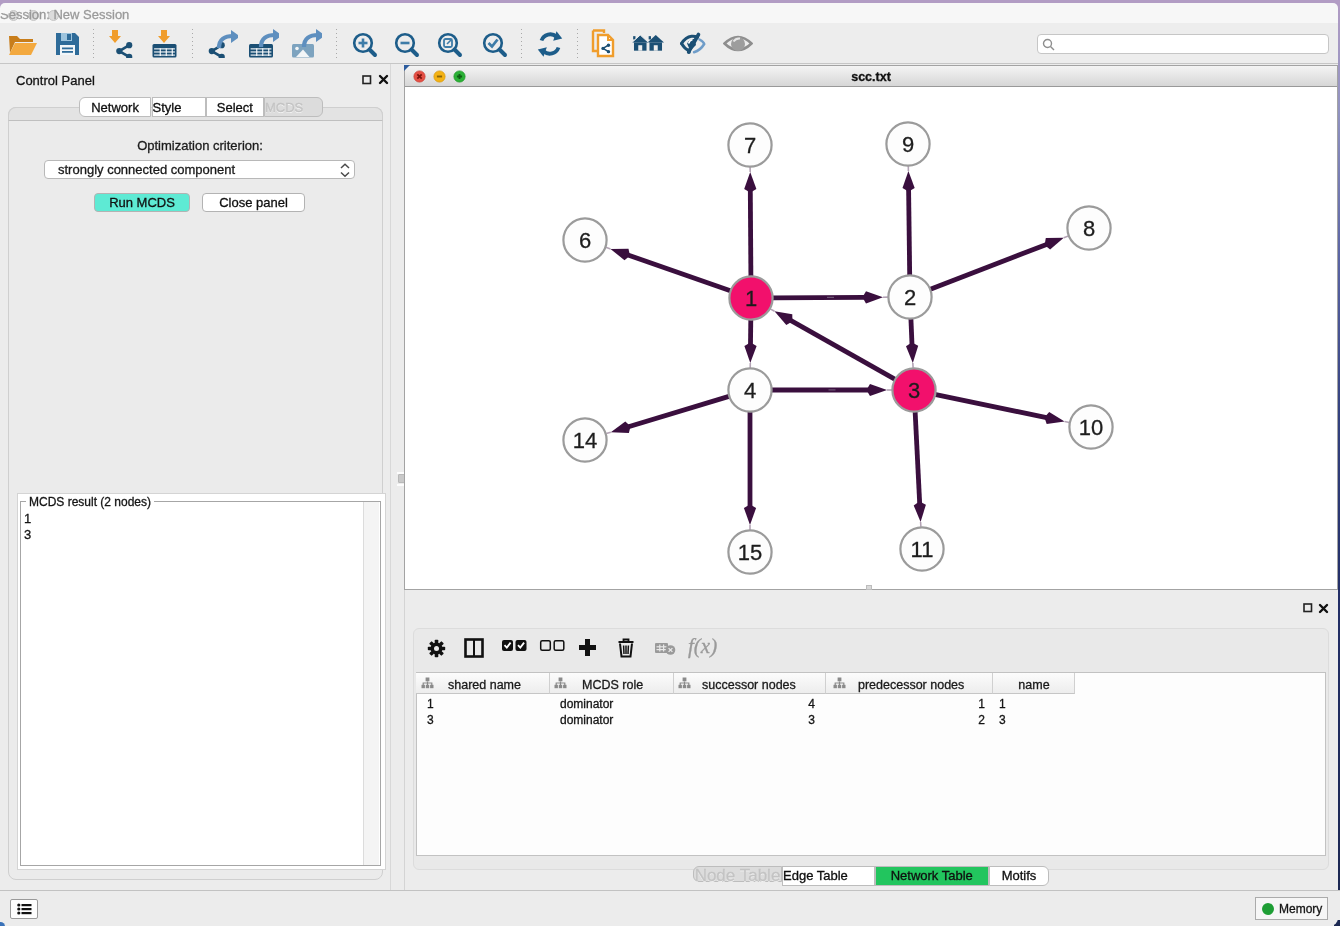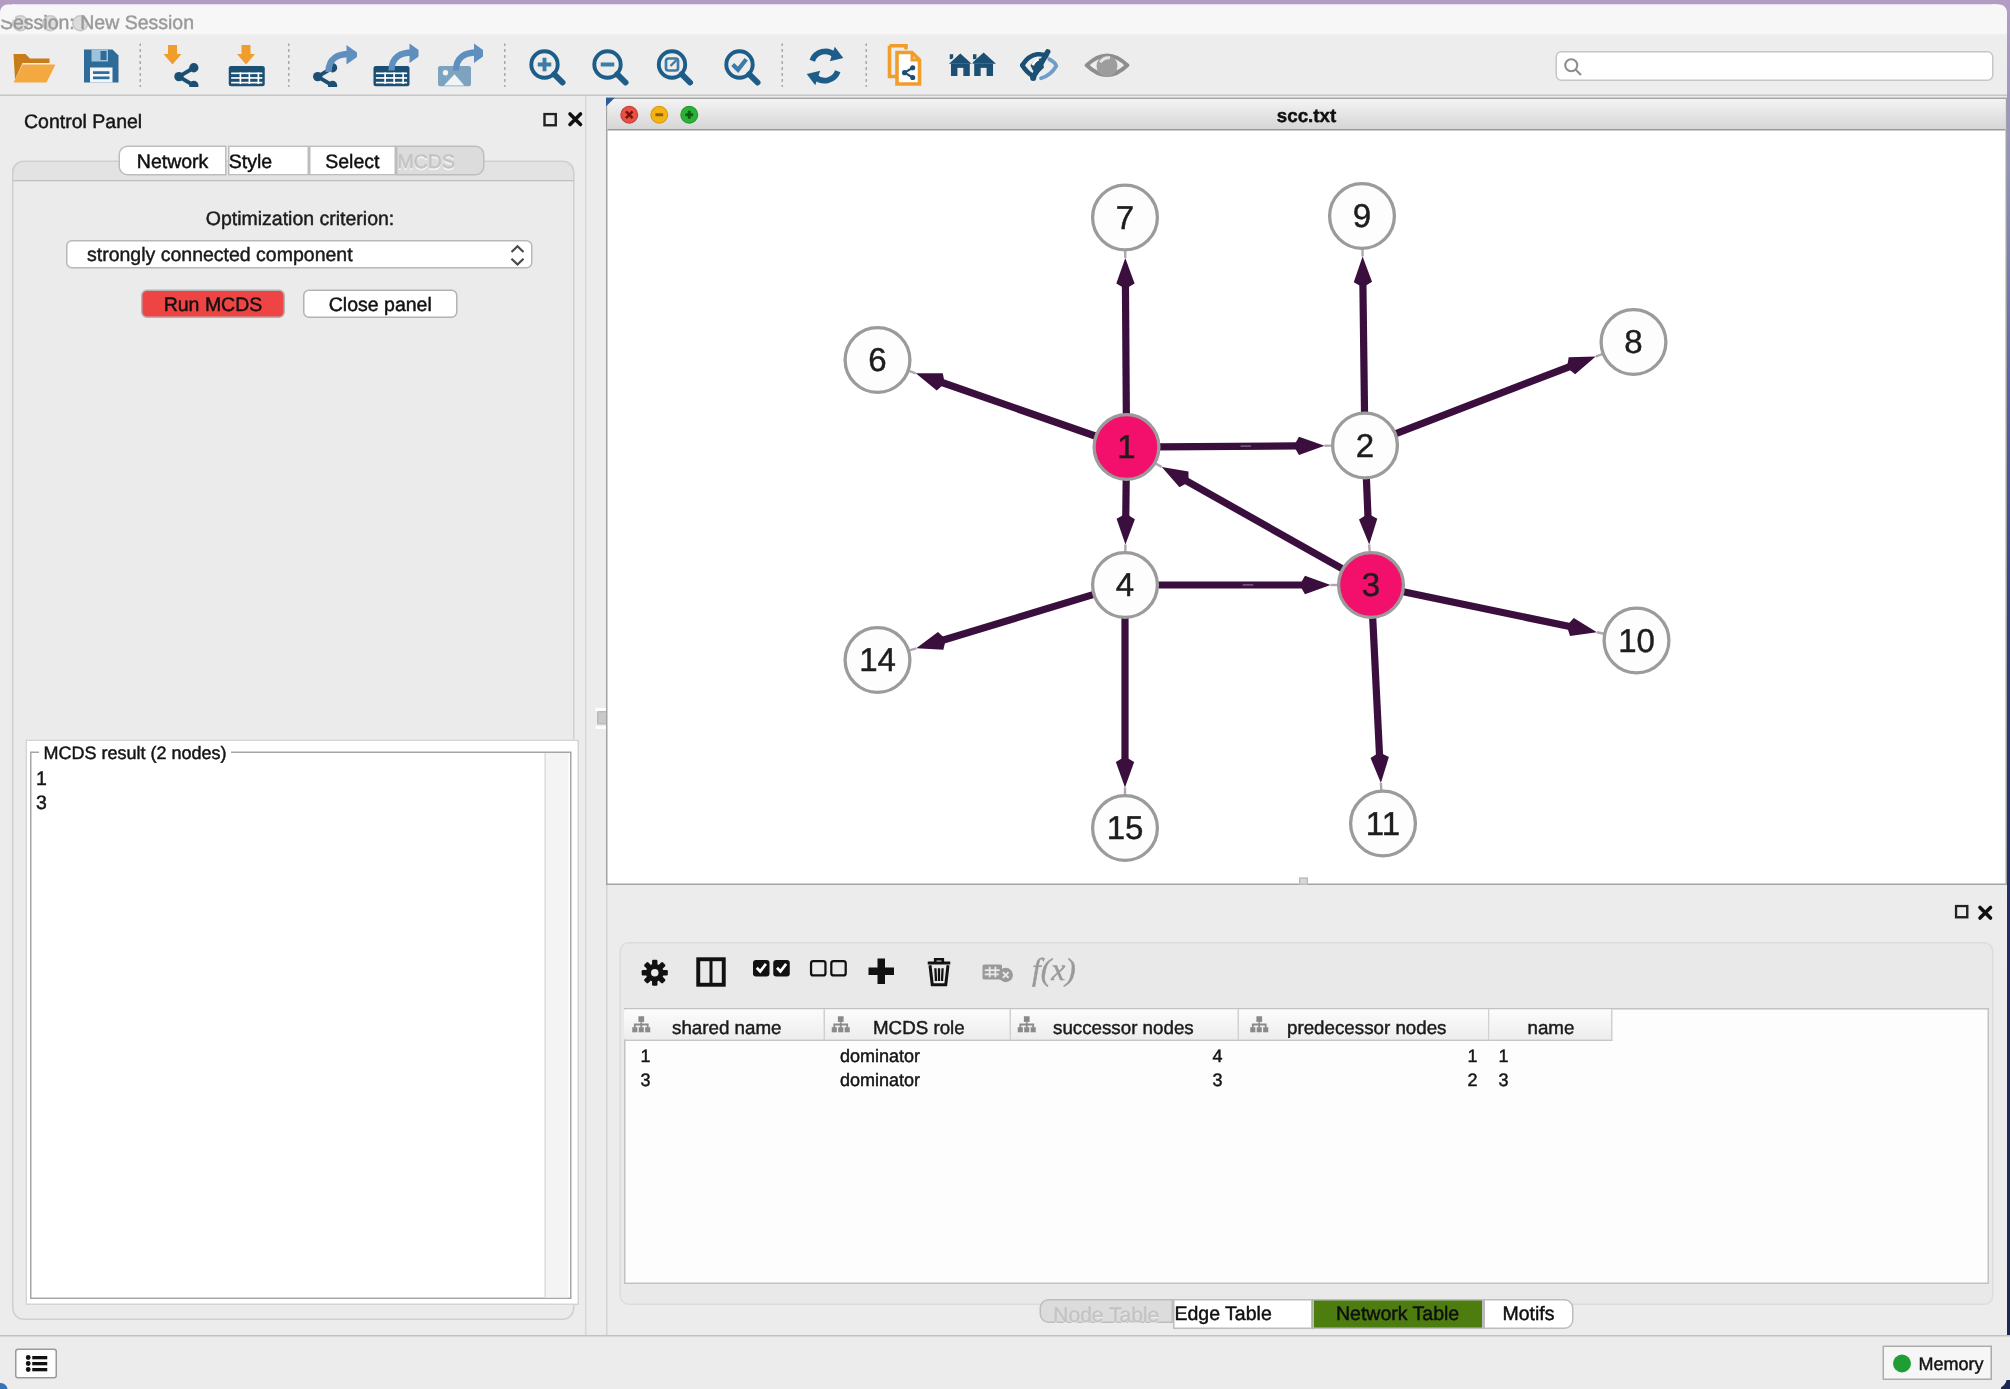--- a/index.html
+++ b/index.html
@@ -158,21 +158,21 @@
 <div class="abs" style="left:78.7px;top:97px;width:72.8px;height:20px;background:#fff;border:1px solid #bdbdbd;border-radius:6px 0 0 6px;font-size:13px;color:#0f0f0f;text-align:center;line-height:19px;-webkit-text-stroke:0.3px currentColor">Network</div>
 <div class="abs" style="left:151.5px;top:97px;width:54.30000000000001px;height:20px;background:#fff;border:1px solid #bdbdbd;border-radius:0;font-size:13px;color:#0f0f0f;text-align:left;line-height:19px;-webkit-text-stroke:0.3px currentColor">Style</div>
 <div class="abs" style="left:205.8px;top:97px;width:58.19999999999999px;height:20px;background:#fff;border:1px solid #bdbdbd;border-radius:0;font-size:13px;color:#0f0f0f;text-align:center;line-height:19px;-webkit-text-stroke:0.3px currentColor">Select</div>
 <div class="abs" style="left:264px;top:97px;width:59.19999999999999px;height:20px;background:#dcdcdc;border:1px solid #bdbdbd;border-radius:0 6px 6px 0;font-size:13px;color:#c3c3c3;text-shadow:0 1px 0 #f6f6f6;text-align:left;line-height:19px;-webkit-text-stroke:0.3px currentColor">MCDS</div>
 <div class="txt" style="left:44px;top:138px;width:312px;text-align:center;font-size:13px;color:#1c1c1c">Optimization criterion:</div>
 <div class="abs" style="left:44px;top:160px;width:311px;height:19px;background:#fff;border:1px solid #b8b8b8;border-radius:4px;font-size:13px;color:#1a1a1a;line-height:17px;padding-left:13px;-webkit-text-stroke:0.3px #1a1a1a">strongly connected component</div>
 <svg class="abs" style="left:338px;top:162px" width="14" height="16">
     <path d="M3 6 L7 2.2 L11 6" fill="none" stroke="#4a4a4a" stroke-width="1.5"></path>
     <path d="M3 10.5 L7 14.3 L11 10.5" fill="none" stroke="#4a4a4a" stroke-width="1.5"></path>
   </svg>
-<div class="abs" style="left:94px;top:193px;width:96px;height:19px;background:#ef4444;border:1px solid #b3b3b3;border-radius:4px;font-size:13px;color:#111;text-align:center;line-height:17px;-webkit-text-stroke:0.3px #111">Run MCDS</div>
+<div class="abs" style="left:94px;top:193px;width:96px;height:19px;background:#5eead4;border:1px solid #b3b3b3;border-radius:4px;font-size:13px;color:#111;text-align:center;line-height:17px;-webkit-text-stroke:0.3px #111">Run MCDS</div>
 <div class="abs" style="left:202px;top:193px;width:103px;height:19px;background:#fff;border:1px solid #b3b3b3;border-radius:4px;font-size:13px;color:#111;text-align:center;line-height:17px;-webkit-text-stroke:0.3px #111">Close panel</div>
 <div class="abs" style="left:17px;top:493px;width:369px;height:377px;background:#fff;border:1px solid #d4d4d4"></div>
 <div class="abs" style="left:20px;top:501px;width:361px;height:365px;border:1px solid #a6a6a6"></div>
 <div class="abs" style="left:363px;top:502px;width:16px;height:363px;background:#f4f4f4;border-left:1px solid #dcdcdc"></div>
 <div class="txt" style="left:26px;top:495px;font-size:12px;background:#fff;padding:0 3px">MCDS result (2 nodes)</div>
 <div class="txt" style="left:24px;top:511px;font-size:13px">1</div>
 <div class="txt" style="left:24px;top:527px;font-size:13px">3</div>
 <div class="abs" style="left:390px;top:64px;width:1px;height:826px;background:#d8d8d8"></div>
 <div class="abs" style="left:404px;top:590px;width:1px;height:300px;background:#d4d4d4"></div>
 <div class="abs" style="left:397px;top:472px;width:8px;height:2px;background:#fdfdfd"></div>
@@ -369,23 +369,23 @@
 <div class="txt" style="left:427px;top:697px;font-size:12px">1</div>
 <div class="txt" style="left:560px;top:697px;font-size:12px">dominator</div>
 <div class="txt" style="left:731px;top:697px;width:84px;text-align:right;font-size:12px">4</div>
 <div class="txt" style="left:901px;top:697px;width:84px;text-align:right;font-size:12px">1</div>
 <div class="txt" style="left:999px;top:697px;font-size:12px">1</div>
 <div class="txt" style="left:427px;top:713px;font-size:12px">3</div>
 <div class="txt" style="left:560px;top:713px;font-size:12px">dominator</div>
 <div class="txt" style="left:731px;top:713px;width:84px;text-align:right;font-size:12px">3</div>
 <div class="txt" style="left:901px;top:713px;width:84px;text-align:right;font-size:12px">2</div>
 <div class="txt" style="left:999px;top:713px;font-size:12px">3</div>
-<div class="abs" style="left:693px;top:866px;width:89px;height:16px;background:#dcdcdc;border:1px solid #bdbdbd;border-radius:6px 0 0 6px;font-size:14px;color:#c3c3c3;text-shadow:0 1px 0 #f6f6f6;text-align:center;line-height:18px;-webkit-text-stroke:0.3px currentColor">Node Table</div>
+<div class="abs" style="left:693px;top:866px;width:89px;height:16px;background:#dcdcdc;border:1px solid #bdbdbd;border-radius:6px 0 0 6px;font-size:17px;color:#c3c3c3;text-shadow:0 1px 0 #f6f6f6;text-align:center;line-height:18px;-webkit-text-stroke:0.3px currentColor">Node Table</div>
 <div class="abs" style="left:782px;top:866px;width:92.5px;height:20px;background:#fff;border:1px solid #bdbdbd;border-radius:0;font-size:13px;color:#0f0f0f;text-align:left;line-height:18px;-webkit-text-stroke:0.3px currentColor">Edge Table</div>
-<div class="abs" style="left:874.5px;top:866px;width:114.5px;height:20px;background:#4d7c0f;border:1px solid #bdbdbd;border-radius:0;font-size:13px;color:#0f0f0f;text-align:center;line-height:18px;-webkit-text-stroke:0.3px currentColor">Network Table</div>
+<div class="abs" style="left:874.5px;top:866px;width:114.5px;height:20px;background:#22c55e;border:1px solid #bdbdbd;border-radius:0;font-size:13px;color:#0f0f0f;text-align:center;line-height:18px;-webkit-text-stroke:0.3px currentColor">Network Table</div>
 <div class="abs" style="left:989px;top:866px;width:60px;height:20px;background:#fff;border:1px solid #bdbdbd;border-radius:0 6px 6px 0;font-size:13px;color:#0f0f0f;text-align:center;line-height:18px;-webkit-text-stroke:0.3px currentColor">Motifs</div>
 <div class="abs" style="left:0;top:890px;width:1340px;height:36px;background:#ececec;border-top:1px solid #c2c2c2"></div>
 <div class="abs" style="left:10px;top:899px;width:28px;height:20px;background:#fdfdfd;border:1px solid #9a9a9a;border-radius:2px"></div>
 <svg class="abs" style="left:17px;top:903px" width="15" height="12" viewBox="0 0 15 12">
     <circle cx="1.8" cy="2" r="1.6" fill="#111"></circle>
     <circle cx="1.8" cy="6" r="1.6" fill="#111"></circle>
     <circle cx="1.8" cy="10" r="1.6" fill="#111"></circle>
     <rect x="4.5" y="1" width="10" height="2.2" fill="#111"></rect>
     <rect x="4.5" y="5" width="10" height="2.2" fill="#111"></rect>
     <rect x="4.5" y="9" width="10" height="2.2" fill="#111"></rect>

